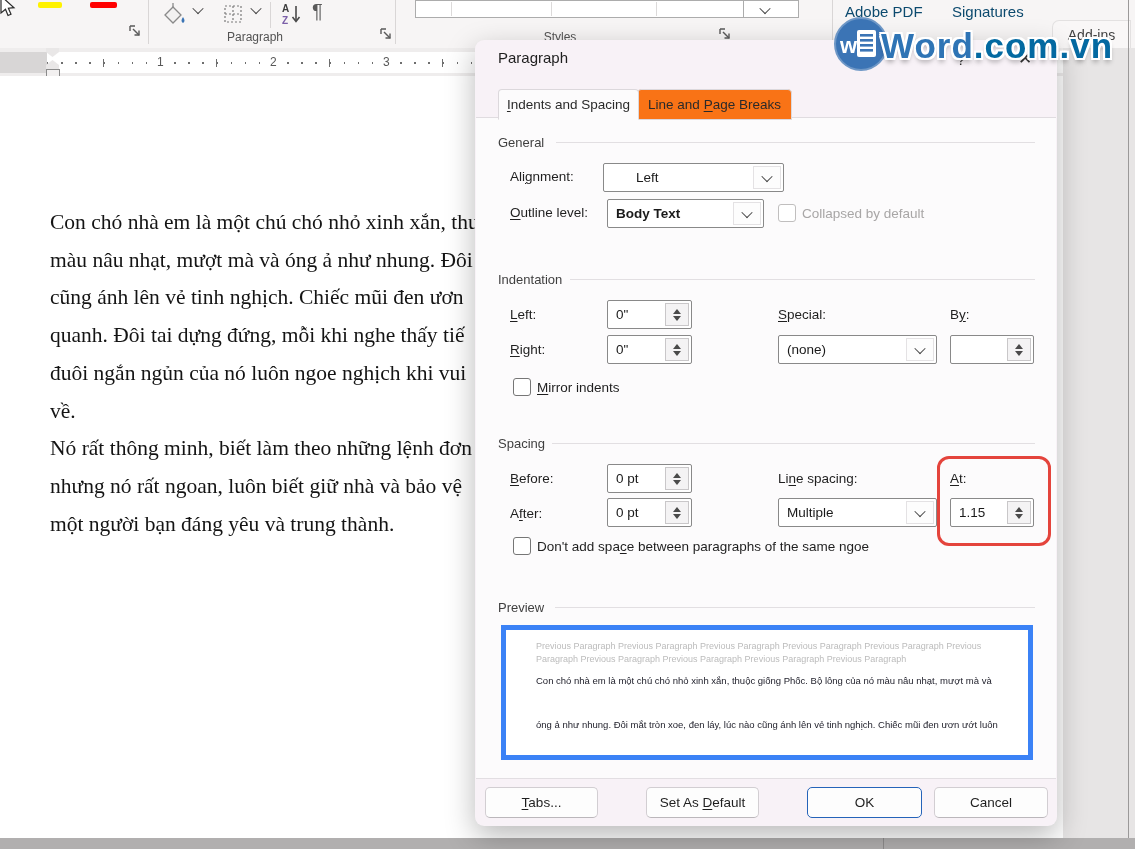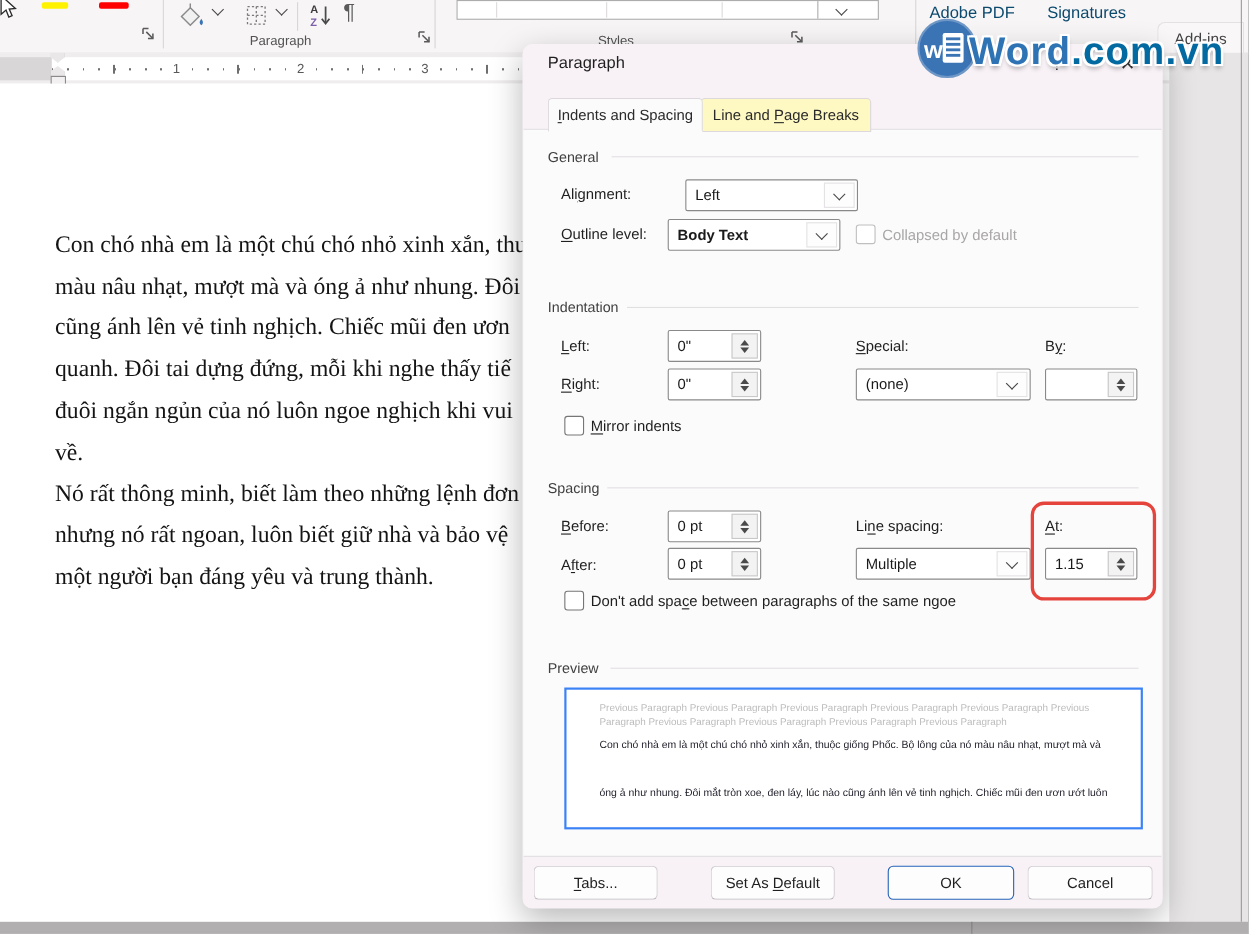--- a/index.html
+++ b/index.html
@@ -47,40 +47,40 @@
   
   .dialog{left:475px;top:40px;width:582px;height:786px;background:#F8F2F7;border-radius:9px;
           box-shadow:0 10px 30px rgba(0,0,0,.28);z-index:20;font-size:13.5px;color:#262626;}
   .dlg-title{left:23px;top:9px;font-size:15px;color:#1f1f1f;}
   .dlg-help{left:476px;top:10px;width:20px;height:20px;font-size:15px;color:#333;text-align:center;line-height:20px;}
   .dlg-close{left:538px;top:8px;width:24px;height:22px;font-size:17px;color:#333;text-align:center;line-height:22px;}
   .content{left:1px;top:77px;width:580px;height:661px;background:#FCFBFC;border-top:1px solid #E0DCE0;}
   .tab{top:49px;height:29px;display:flex;align-items:center;justify-content:center;
        border:1px solid #DCD8DC;border-radius:4px 4px 0 0;font-size:13.5px;color:#2a2a2a;}
   .tab.active{background:#FCFBFC;border-bottom:1px solid #FCFBFC;z-index:2;}
-  .tab.inactive{background:#fef9c3;}
+  .tab.inactive{background:#f97316;}
   .ghead{font-size:13px;color:#3f3f3f;}
   .gline{height:1px;background:#E2DFE2;}
   .flabel{font-size:13.5px;color:#1f1f1f;line-height:17px;}
   .ul-u{text-decoration:underline;text-underline-offset:2px;}
   .ctl{background:#fff;border:1px solid #898989;border-radius:2px;display:flex;align-items:center;}
   .ctl .val{flex:1;padding-left:8px;font-size:13.5px;color:#1a1a1a;}
   .ddbtn{width:26px;align-self:stretch;margin:2px;border:1px solid #E4E2E4;background:#FDFDFD;
          display:flex;align-items:center;justify-content:center;}
   .ddchev{width:7px;height:7px;border-right:1.5px solid #474747;border-bottom:1.5px solid #474747;
           transform:rotate(45deg) translate(-1px,-1px);}
   .spin{width:22px;align-self:stretch;margin:2px;border:1px solid #C9C7C9;background:#F4F3F4;
         display:flex;flex-direction:column;align-items:center;justify-content:center;gap:2px;}
   .tu{width:0;height:0;border-left:4px solid transparent;border-right:4px solid transparent;border-bottom:5px solid #4a4a4a;}
   .td{width:0;height:0;border-left:4px solid transparent;border-right:4px solid transparent;border-top:5px solid #4a4a4a;}
   .cb{width:16px;height:16px;background:#fff;border:1px solid #767676;border-radius:3px;}
   .cb.disabled{border-color:#C0BEBE;}
   .dis{color:#A8A6A6;}
   .redbox{left:462px;top:416px;width:108px;height:84px;border:3.5px solid #E4443C;border-radius:12px;z-index:5;pointer-events:none;}
-  .pvbox{left:38px;top:585px;width:522px;height:125px;background:#fff;border:2px solid #3b82f6;}
+  .pvbox{left:26px;top:585px;width:522px;height:125px;background:#fff;border:5px solid #3b82f6;}
   .pvgray{left:30px;top:10px;width:468px;font-size:9px;line-height:13px;color:#BCBCBC;}
   .pvblack{left:30px;font-size:9.5px;color:#23232E;white-space:nowrap;}
   .btn{top:747px;height:29px;background:#FDFDFD;border:1px solid #D2CED2;border-bottom-color:#BBB7BB;
        border-radius:5px;display:flex;align-items:center;justify-content:center;font-size:13.5px;color:#1f1f1f;}
   .btn.primary{border:1.5px solid #2563B9;}
   .btnbar-line{left:1px;top:738px;width:580px;height:1px;background:#E2DEE2;}
   
   .cursor{left:0px;top:0px;z-index:50;}
 </style>
 </head>
@@ -221,21 +221,21 @@
     <div class="abs tab inactive" style="left:162px;width:153px;">
       <span><span>Line and </span><span class="ul-u">P</span><span>age Breaks</span></span>
     </div>
 
     <div class="abs ghead" style="left:23px;top:95px;">General</div>
     <div class="abs gline" style="left:81px;top:102px;width:479px;"></div>
 
     <div class="abs flabel" style="left:35px;top:128px;">
       <span>Ali</span><span class="ul-u">g</span><span>nment:</span>
     </div>
-    <div class="abs ctl" style="left:148px;top:123px;width:155px;height:27px;">
+    <div class="abs ctl" style="left:128px;top:123px;width:155px;height:27px;padding-left:24px;">
       <span class="val">Left</span>
       <span class="ddbtn">
           <i class="ddchev"></i>
         </span>
     </div>
 
     <div class="abs flabel" style="left:35px;top:164px;">
       <span class="ul-u">O</span><span>utline level:</span>
     </div>
     <div class="abs ctl" style="left:132px;top:159px;width:155px;height:27px;font-weight:bold;">

